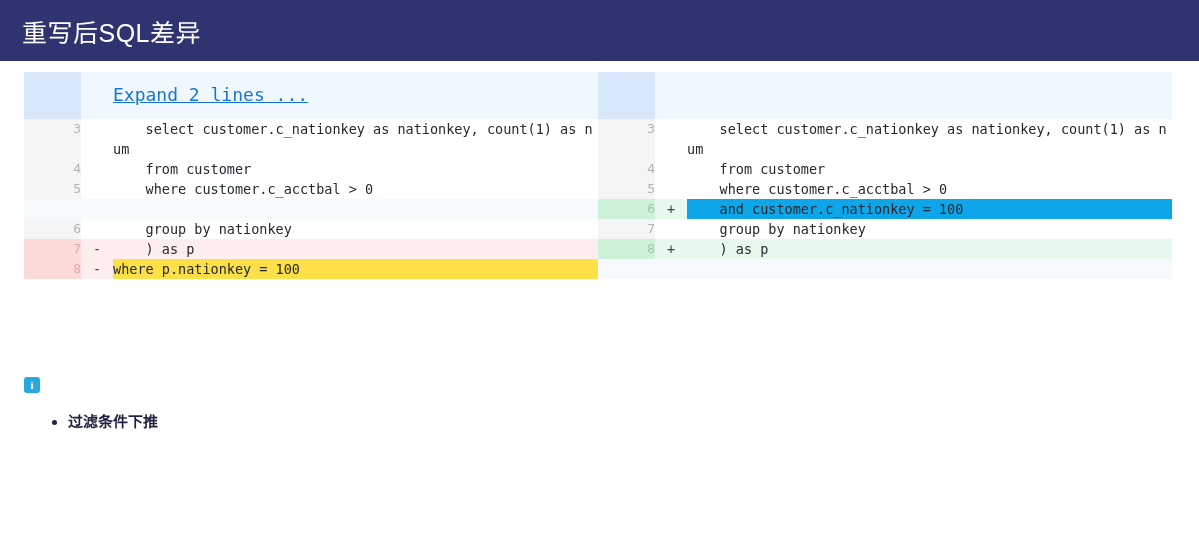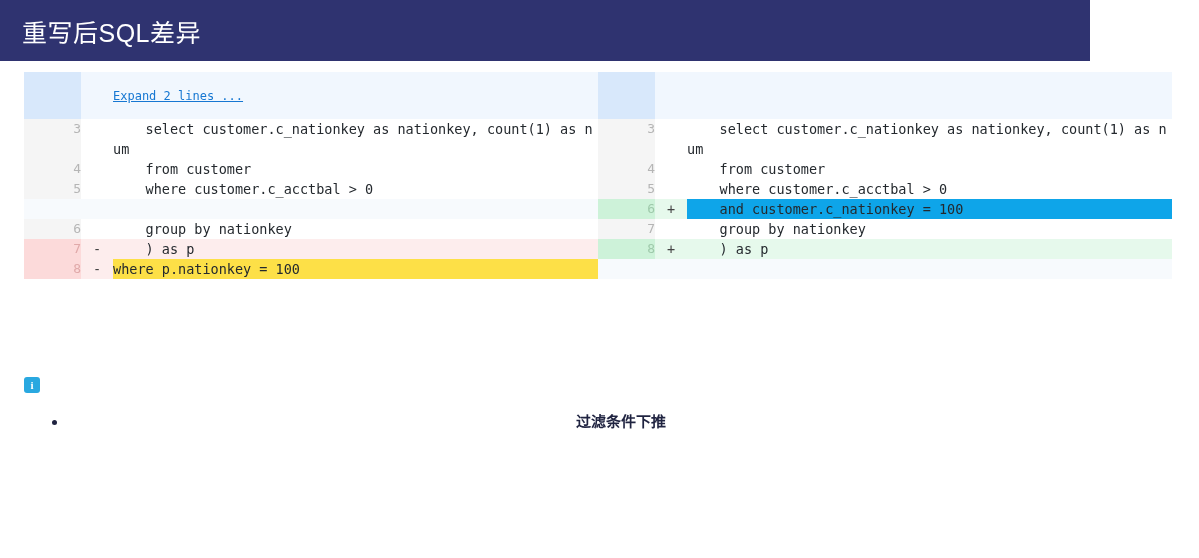--- a/index.html
+++ b/index.html
@@ -25,21 +25,21 @@
   .backdrop-strip .bdl { position:absolute; left:0; width:9px; height:2px; background:#2b2d6e; }
   .backdrop-strip .bdl.a { top: 66px; }
   .backdrop-strip .bdl.b { top: 75px; }
   .backdrop-strip .bdl.c { top: 129px; height:22px; background:#b3b6e0; }
   .backdrop-strip .bdl.d { top: 409px; height:10px; background:#cfd9f2; }
   .backdrop-strip .bdl.e { top: 438px; height:10px; background:#cfd9f2; }
 
   
   .modal-header {
     position: absolute; left: 0; top: 0;
-    width: 1090px; height: 61px;
+    width: 1199px; height: 61px;
     background: #2f3370;
     display: flex; align-items: center;
     z-index: 5;
   }
   .modal-title {
     margin-left: 22px;
     color: #ffffff;
     font-size: 25px;
     font-weight: 400;
     letter-spacing: .5px;
@@ -102,21 +102,21 @@
 
   
   tr.expand td.gutter { background: #d8e8fb; }
   tr.expand td.sign,
   tr.expand td.code   { background: #f1f7fe; }
   tr.expand td.code   { padding-top: 13px; padding-bottom: 13px; }
   .expand-link {
     color: #1677d2;
     text-decoration: underline;
     cursor: pointer;
-    font-size: 12px;
+    font-size: 18px;
   }
 
   
   .rules {
     position: absolute;
     left: 24px; top: 316px;
     width: 1150px;
   }
   .rules-title {
     display: flex; align-items: center;
@@ -133,21 +133,20 @@
     font-family: "Liberation Serif", serif;
     display: inline-flex;
     align-items: center; justify-content: center;
     margin-right: 9px;
     flex: 0 0 auto;
   }
   .rules-list {
     margin: 18px 0 0 0;
     padding-left: 44px;
     list-style: none;
-    text-align: center;
   }
   .rules-list li {
     position: relative;
     font-size: 15px;
     font-weight: bold;
     color: #1f2340;
     line-height: 22px;
   }
   .rules-list li::before {
     content: "";

